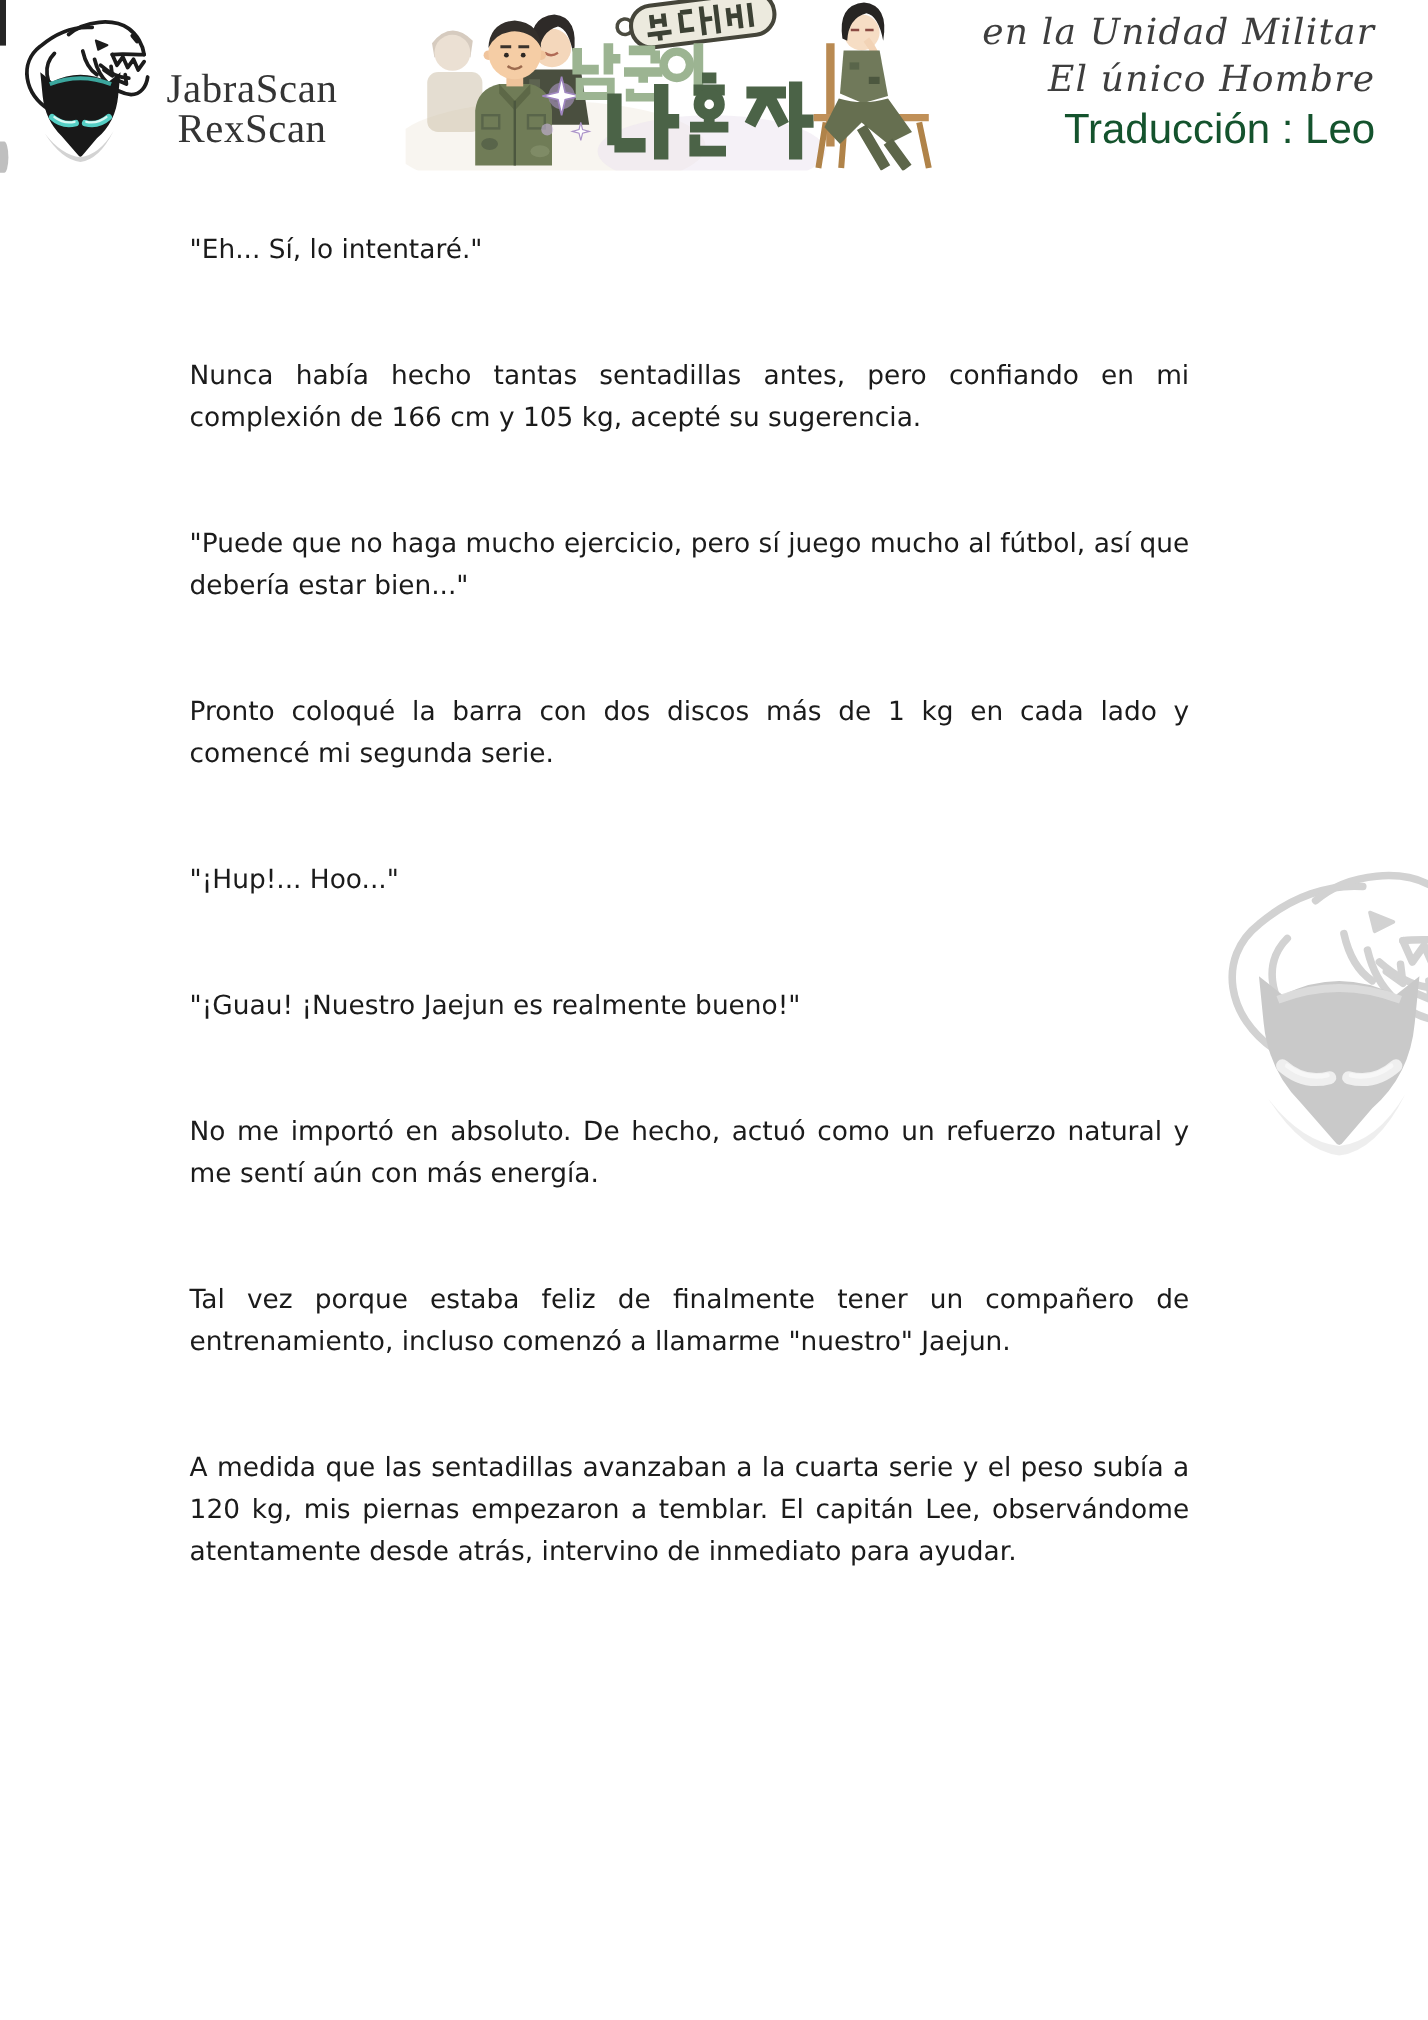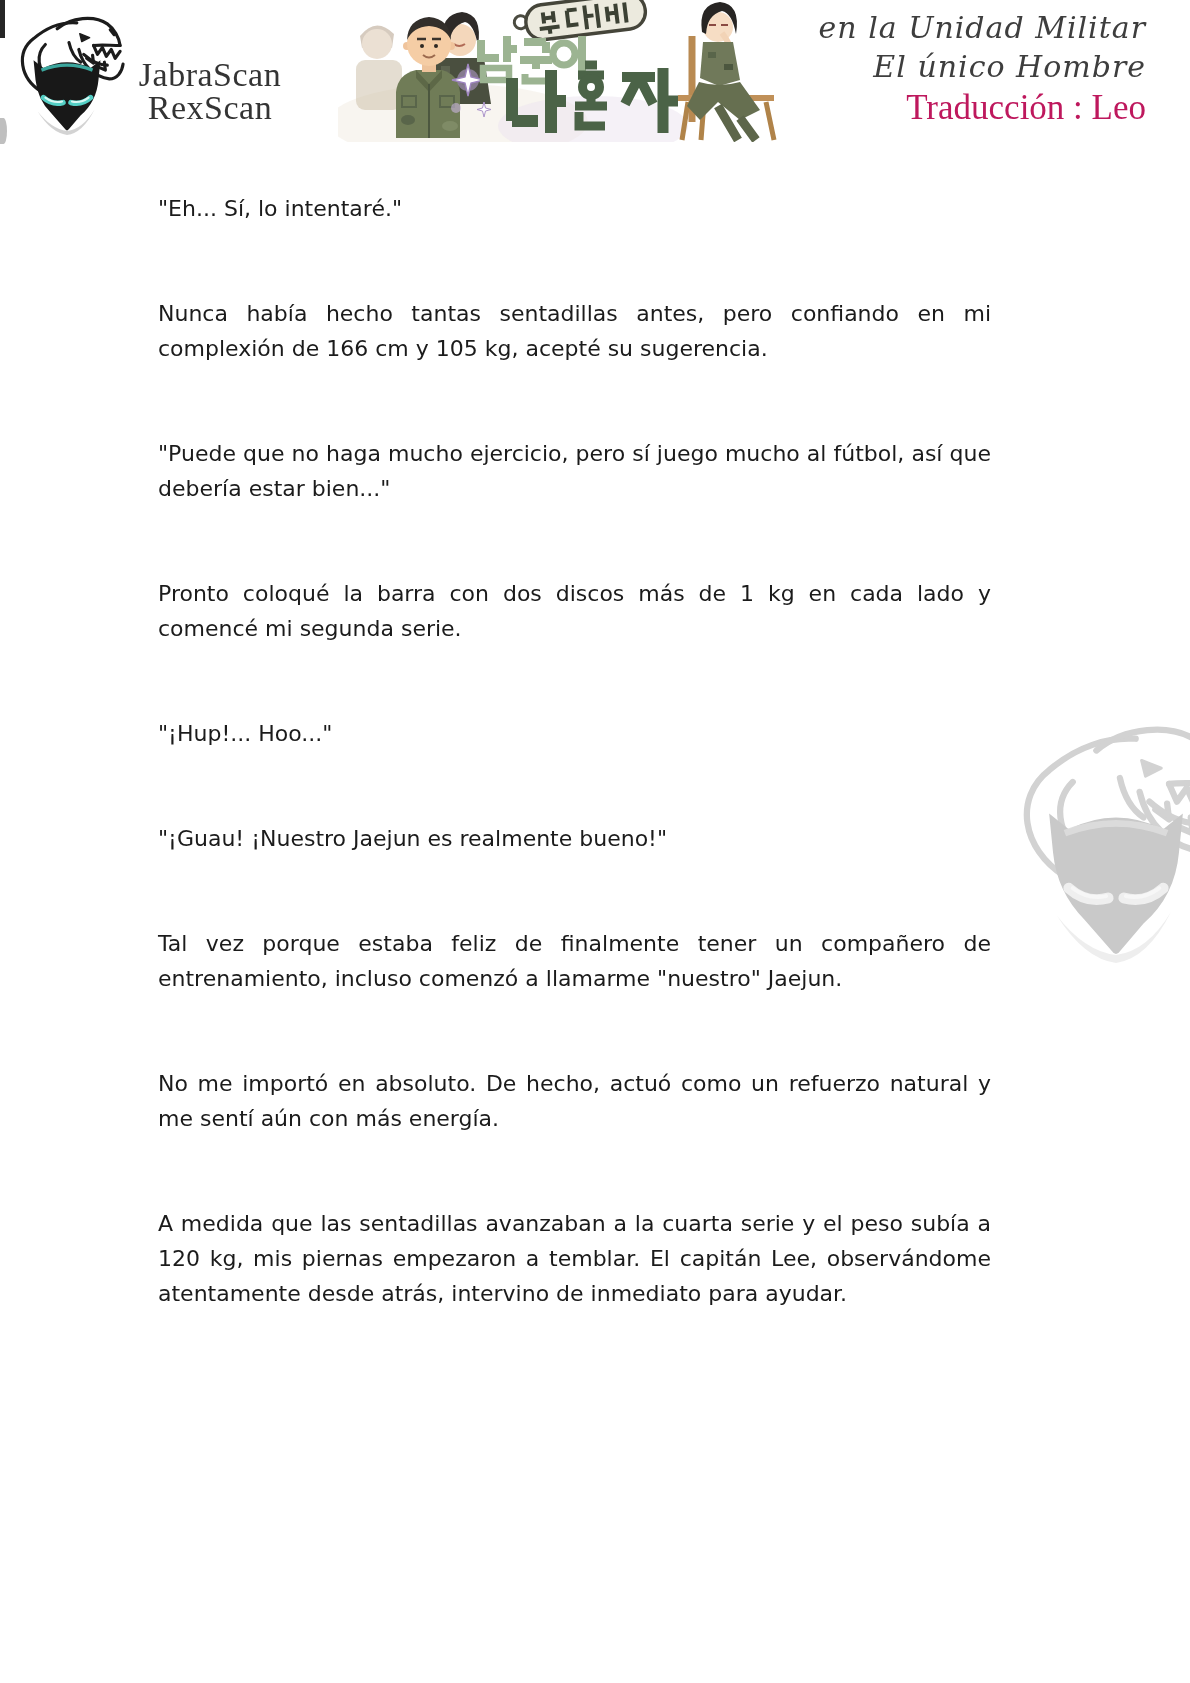--- a/index.html
+++ b/index.html
@@ -26,23 +26,23 @@
     position:absolute;top:8px;right:44px;
     text-align:right;
   }
   .hand{
     font-family:"DejaVu Serif",serif;
     font-style:italic;
     font-size:30px;line-height:39px;
     color:#3e3e3e;letter-spacing:1px;
   }
   .credit-serif{
-    font-family:Liberation Serif, serif;
+    font-family:Liberation Sans, sans-serif;
     font-size:35px;line-height:44px;
-    color:#be185d;
+    color:#14532d;
   }
   
   .artifact-dark{position:absolute;left:0;top:0;width:5px;height:38px;background:#262626;}
   .artifact-gray{position:absolute;left:0;top:118px;width:7px;height:26px;background:#bfbfbf;border-radius:0 60% 60% 0;}
   
   .watermark{
     position:absolute;left:998px;top:710px;width:236px;height:262px;
     --lg-line:#d2d2d2;--lg-mask:#c9c9c9;--lg-crown:#dddddd;
     --lg-eye:#efefef;--lg-eyecore:#f7f7f7;--lg-shadow:#e3e3e3;
   }
@@ -219,18 +219,18 @@
       </svg>
   </div>
 
   <main class="body-text">
       <p class="para">"Eh... Sí, lo intentaré."</p>
       <p class="para">Nunca había hecho tantas sentadillas antes, pero confiando en mi complexión de 166 cm y 105 kg, acepté su sugerencia.</p>
       <p class="para">"Puede que no haga mucho ejercicio, pero sí juego mucho al fútbol, así que debería estar bien..."</p>
       <p class="para">Pronto coloqué la barra con dos discos más de 1 kg en cada lado y comencé mi segunda serie.</p>
       <p class="para">"¡Hup!... Hoo..."</p>
       <p class="para">"¡Guau! ¡Nuestro Jaejun es realmente bueno!"</p>
+      <p class="para">No me importó en absoluto. De hecho, actuó como un refuerzo natural y me sentí aún con más energía.</p>
       <p class="para">Tal vez porque estaba feliz de finalmente tener un compañero de entrenamiento, incluso comenzó a llamarme "nuestro" Jaejun.</p>
-      <p class="para">No me importó en absoluto. De hecho, actuó como un refuerzo natural y me sentí aún con más energía.</p>
       <p class="para">A medida que las sentadillas avanzaban a la cuarta serie y el peso subía a 120 kg, mis piernas empezaron a temblar. El capitán Lee, observándome atentamente desde atrás, intervino de inmediato para ayudar.</p>
     </main>
 
 </div>
 
 </body></html>

